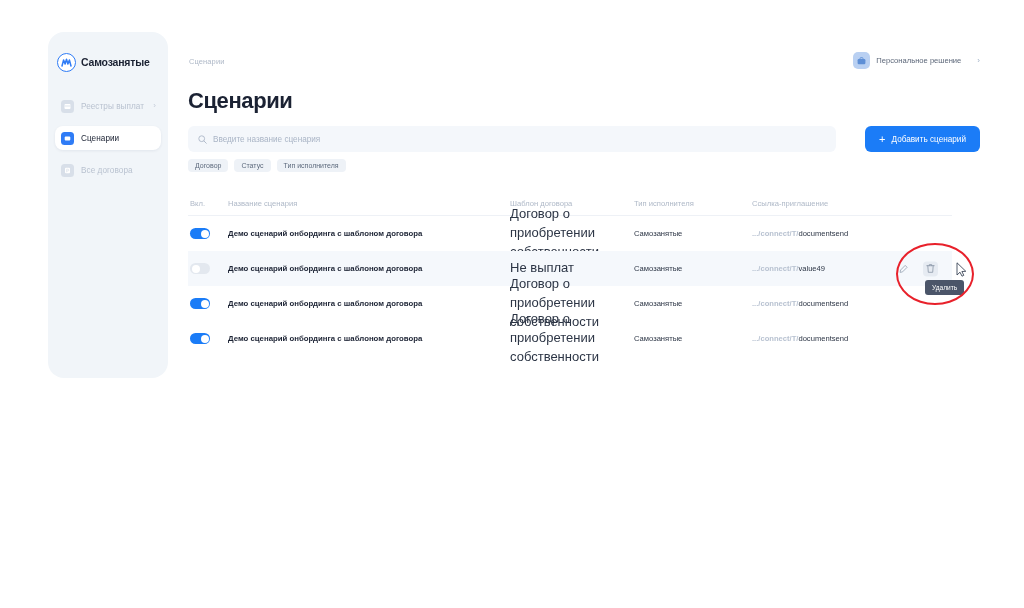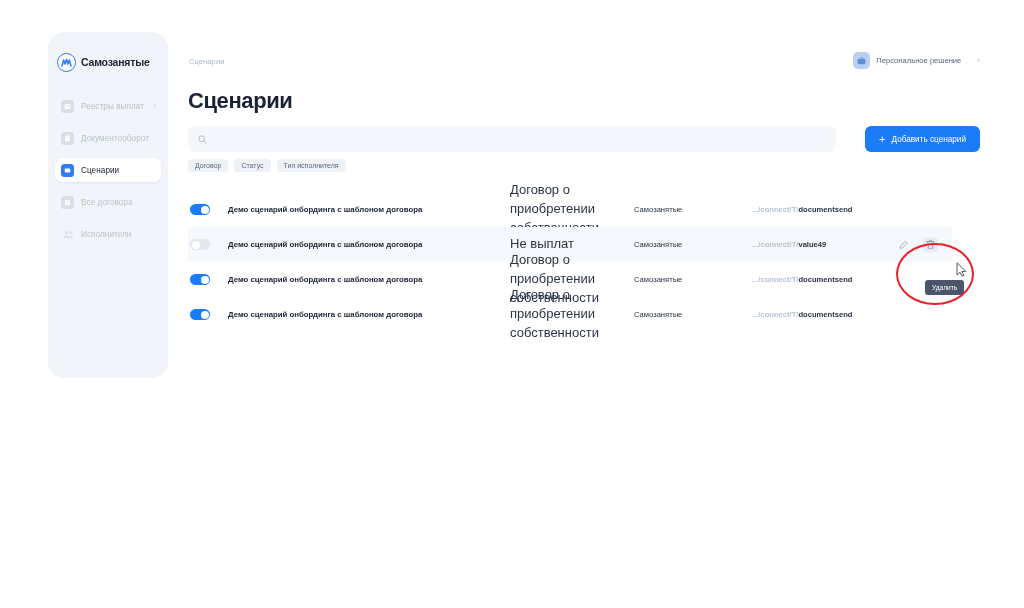--- a/index.html
+++ b/index.html
@@ -149,21 +149,21 @@
   .c-name  { width: 282px; flex: 0 0 282px; }
   .c-tpl   { width: 124px; flex: 0 0 124px; }
   .c-type  { width: 118px; flex: 0 0 118px; }
   .c-link  { flex: 1 1 auto; }
   .th { font-size: 7.6px; color: #aeb8c7; white-space: nowrap; }
   .td-name { font-size: 7.8px; color: #1b2233; font-weight: 700; white-space: nowrap; }
   .td-tpl { font-size: 13px; color: #2c3545; line-height: 1.45; }
   .td-type { font-size: 7.6px; color: #2c3545; white-space: nowrap; }
   .td-link { font-size: 7.6px; white-space: nowrap; }
   .td-link .pre { color: #b8c2d1; font-weight: bold; }
-  .td-link .post { color: #2c3545; font-weight: 700; }
+  .td-link .post { color: #2c3545; font-weight: 400; }
 
   .toggle {
     width: 20px; height: 11px; border-radius: 6px;
     background: #e3e8ef; position: relative;
     cursor: pointer;
   }
   .toggle.on { background: #1b7cf7; }
   .toggle .knob {
     position: absolute; top: 1.5px; left: 1.5px;
     width: 8px; height: 8px; border-radius: 50%;
@@ -222,60 +222,40 @@
         <span class="nav-ico">
           <svg width="7" height="7" viewBox="0 0 7 7">
               <rect x="0.5" y="1" width="6" height="5" rx="1" fill="#fff"></rect>
               <rect x="0.5" y="2.6" width="6" height="0.8" fill="#d8dfe9"></rect>
             </svg>
         </span>
         <span class="nav-label">Реестры выплат</span>
         <span class="nav-chevron">›</span>
       </div>
 
-      <div class="nav-item">
-        <span class="nav-ico">
-          <svg width="7" height="7" viewBox="0 0 7 7">
-              <rect x="1.2" y="0.6" width="4.6" height="5.8" rx="1" fill="#fff"></rect>
-              <rect x="2.2" y="2" width="2.6" height="0.7" fill="#d8dfe9"></rect>
-            </svg>
-        </span>
-        <span class="nav-label">Документооборот</span>
-      </div>
 
       <div class="nav-item active">
         <span class="nav-ico">
           <svg width="7" height="7" viewBox="0 0 7 7">
               <rect x="0.7" y="1.6" width="5.6" height="3.8" rx="0.9" fill="#fff"></rect>
             </svg>
         </span>
         <span class="nav-label">Сценарии</span>
       </div>
 
       <div class="nav-item">
         <span class="nav-ico">
           <svg width="7" height="7" viewBox="0 0 7 7">
               <rect x="1" y="0.8" width="5" height="5.4" rx="1" fill="#fff"></rect>
               <path d="M2.6 2.2h1.3a0.9 0.9 0 010 1.8H2.6V2.2zM2.6 4v1.3" stroke="#d8dfe9" stroke-width="0.6" fill="none"></path>
             </svg>
         </span>
         <span class="nav-label">Все договора</span>
       </div>
 
-      <div class="nav-item">
-        <span class="nav-ico" style="background:transparent;">
-          <svg width="10" height="9" viewBox="0 0 10 9">
-              <circle cx="3.6" cy="2.6" r="1.7" fill="#d8dfe9"></circle>
-              <circle cx="7.4" cy="3" r="1.2" fill="#d8dfe9"></circle>
-              <path d="M0.6 8c0-1.7 1.4-2.6 3-2.6s3 0.9 3 2.6z" fill="#d8dfe9"></path>
-              <path d="M6.6 8c0-1.2 0.9-2 2-2s1.8 0.8 1.8 2z" fill="#d8dfe9"></path>
-            </svg>
-        </span>
-        <span class="nav-label">Исполнители</span>
-      </div>
 
     </nav>
   </aside>
 
   <div class="breadcrumb">Сценарии</div>
 
   <div class="account">
     <span class="account-ico">
       <svg width="9" height="8" viewBox="0 0 9 8">
           <rect x="0.6" y="2" width="7.8" height="5.2" rx="1.2" fill="#5e8fd6"></rect>
@@ -288,34 +268,42 @@
 
   <h1 class="page-title">Сценарии</h1>
 
   <div class="searchbar">
     <span>
       <svg width="9" height="9" viewBox="0 0 9 9">
           <circle cx="3.7" cy="3.7" r="2.9" fill="none" stroke="#b3bdcc" stroke-width="1"></circle>
           <line x1="5.9" y1="5.9" x2="8.3" y2="8.3" stroke="#b3bdcc" stroke-width="1" stroke-linecap="round"></line>
         </svg>
     </span>
+    <input class="search-input" type="text" placeholder="Введите название сценария" style="">
   </div>
 
   <button class="add-btn">
     <span class="plus">+</span>
     <span>Добавить сценарий</span>
   </button>
 
   <div class="chips">
     <div class="chip">Договор</div>
     <div class="chip">Статус</div>
     <div class="chip">Тип исполнителя</div>
   </div>
 
   <div class="table">
+    <div class="row head">
+      <div class="c-tog th">Вкл.</div>
+      <div class="c-name th">Название сценария</div>
+      <div class="c-tpl th">Шаблон договора</div>
+      <div class="c-type th">Тип исполнителя</div>
+      <div class="c-link th">Ссылка-приглашение</div>
+    </div>
 
     <div class="row">
       <div class="c-tog">
         <div class="toggle on">
             <span class="knob"></span>
           </div>
       </div>
       <div class="c-name td-name">Демо сценарий онбординга с шаблоном договора</div>
       <div class="c-tpl td-tpl">Договор о приобретении собственности</div>
       <div class="c-type td-type">Самозанятые</div>

